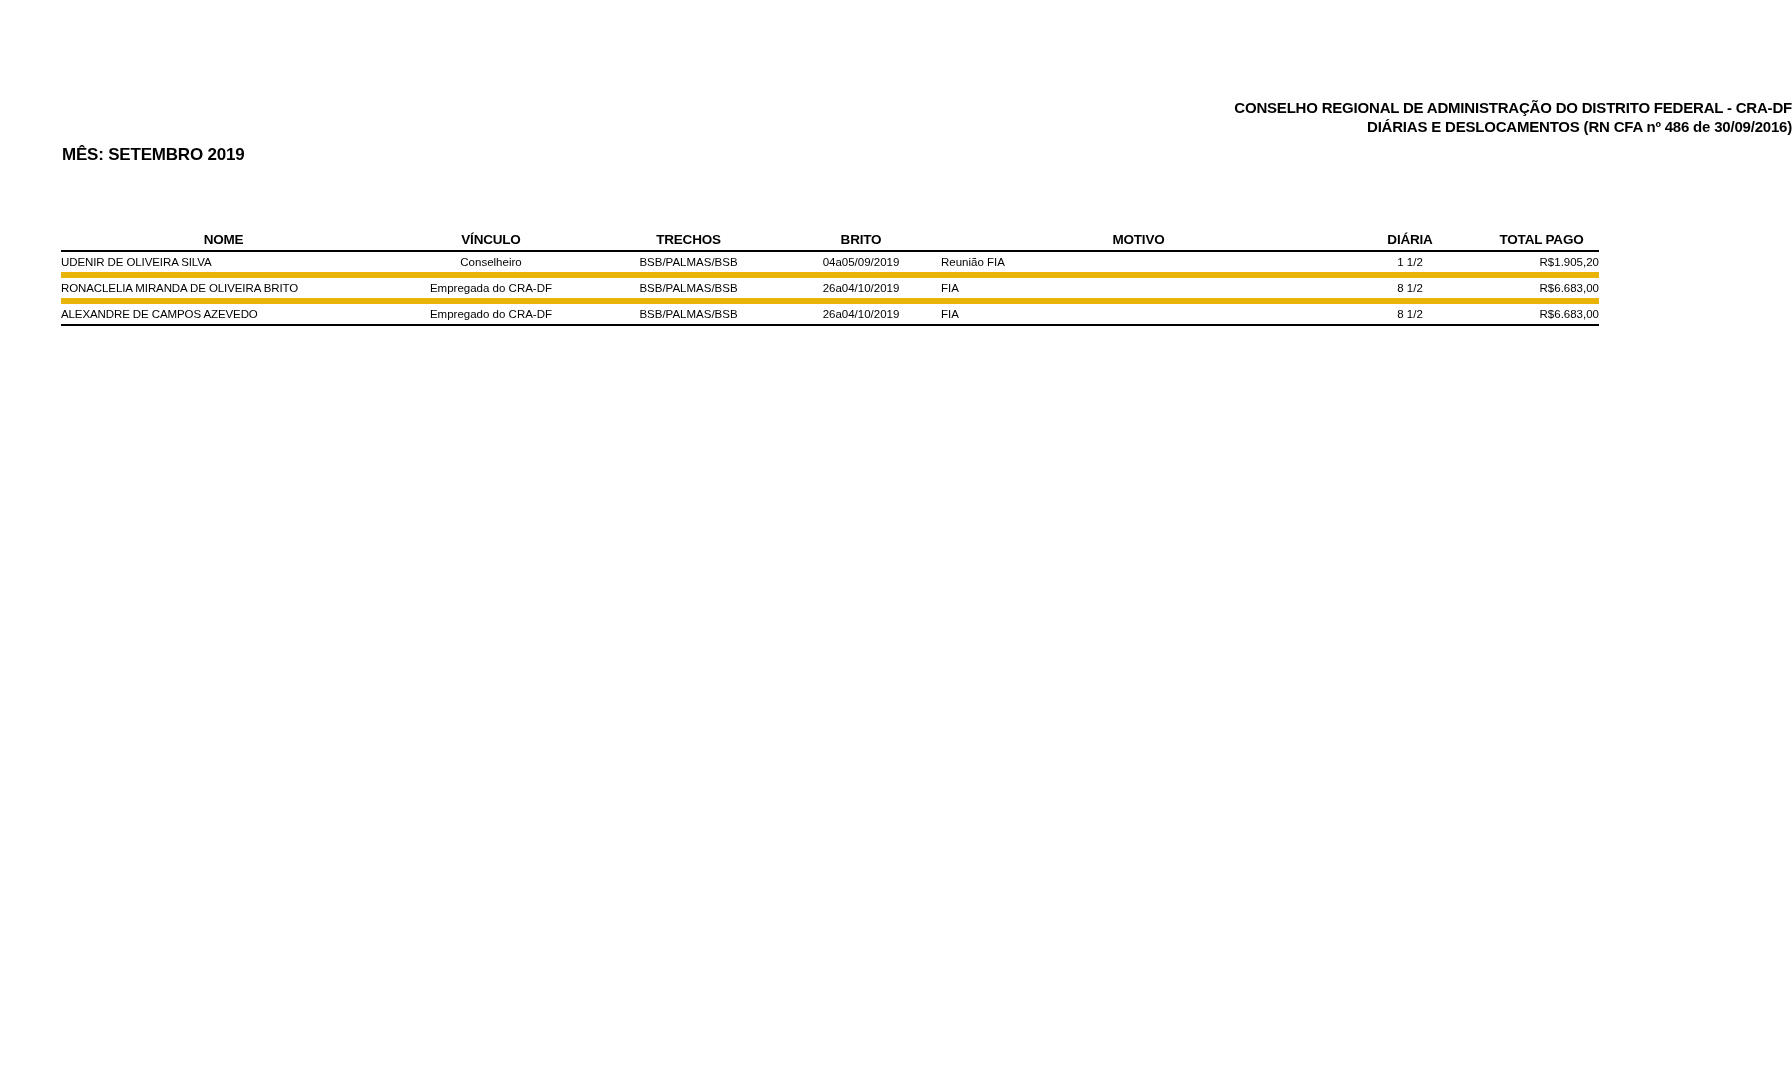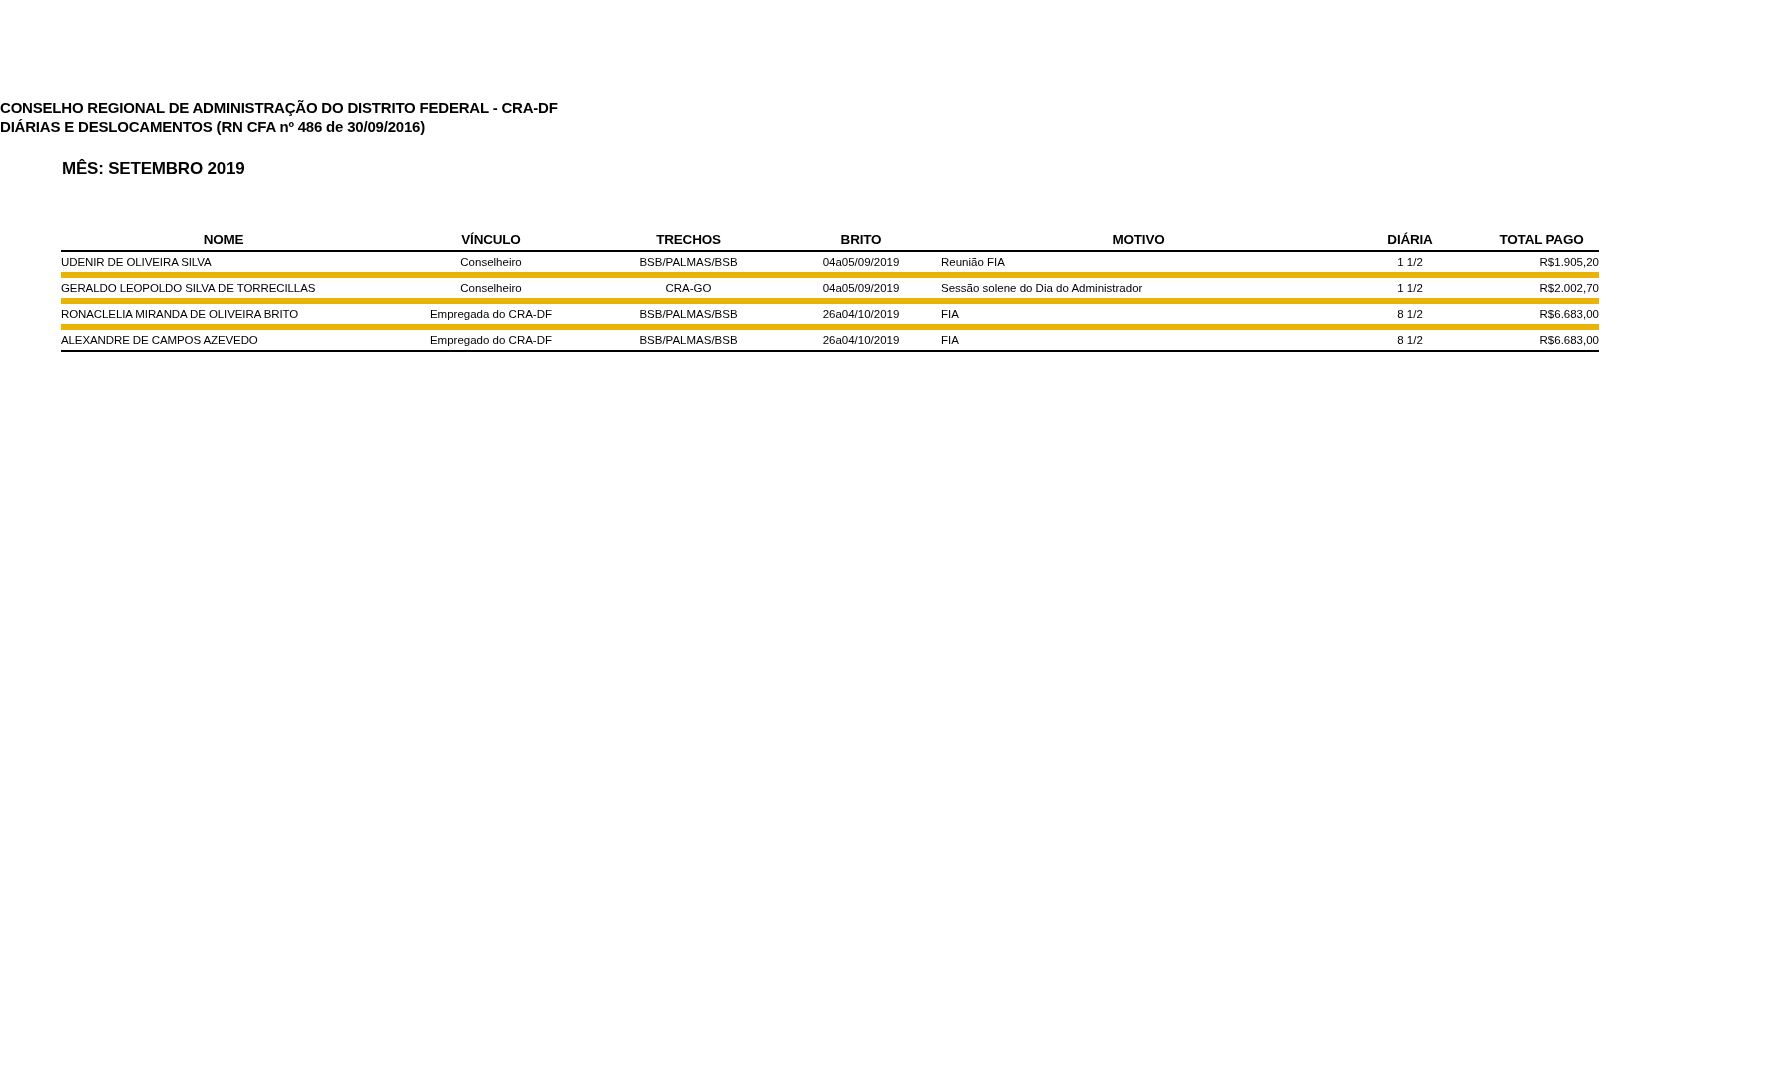--- a/index.html
+++ b/index.html
@@ -18,35 +18,35 @@
 
   .page {
     position: absolute;
     top: 0;
     left: 0;
     width: 1792px;
     height: 1088px;
   }
 
   .doc-header {
-    text-align: left;
+    text-align: right;
     margin-top: 98px;
     line-height: 1.28;
   }
   .doc-header .line1,
   .doc-header .line2 {
     font-size: 15px;
     font-weight: bold;
     letter-spacing: -0.2px;
     white-space: nowrap;
   }
 
   .month-line {
     position: absolute;
-    top: 159px;
+    top: 145px;
     left: 62px;
     font-size: 17px;
     font-weight: bold;
     letter-spacing: -0.2px;
   }
 
   table.report {
     position: absolute;
     top: 188px;
     left: 61px;
@@ -147,29 +147,20 @@
       <tr>
         <td class="nome">UDENIR DE OLIVEIRA SILVA</td>
         <td class="vinculo">Conselheiro</td>
         <td class="trechos">BSB/PALMAS/BSB</td>
         <td class="data">04a05/09/2019</td>
         <td class="motivo">Reunião FIA</td>
         <td class="diaria">1 1/2</td>
         <td class="total">R$1.905,20</td>
       </tr>
       <tr>
-        <td class="nome">GERALDO LEOPOLDO SILVA DE TORRECILLAS</td>
-        <td class="vinculo">Conselheiro</td>
-        <td class="trechos">CRA-GO</td>
-        <td class="data">04a05/09/2019</td>
-        <td class="motivo">Sessão solene do Dia do Administrador</td>
-        <td class="diaria">1 1/2</td>
-        <td class="total">R$2.002,70</td>
-      </tr>
-      <tr>
         <td class="nome">RONACLELIA MIRANDA DE OLIVEIRA BRITO</td>
         <td class="vinculo">Empregada do CRA-DF</td>
         <td class="trechos">BSB/PALMAS/BSB</td>
         <td class="data">26a04/10/2019</td>
         <td class="motivo">FIA</td>
         <td class="diaria">8 1/2</td>
         <td class="total">R$6.683,00</td>
       </tr>
       <tr>
         <td class="nome">ALEXANDRE DE CAMPOS AZEVEDO</td>

